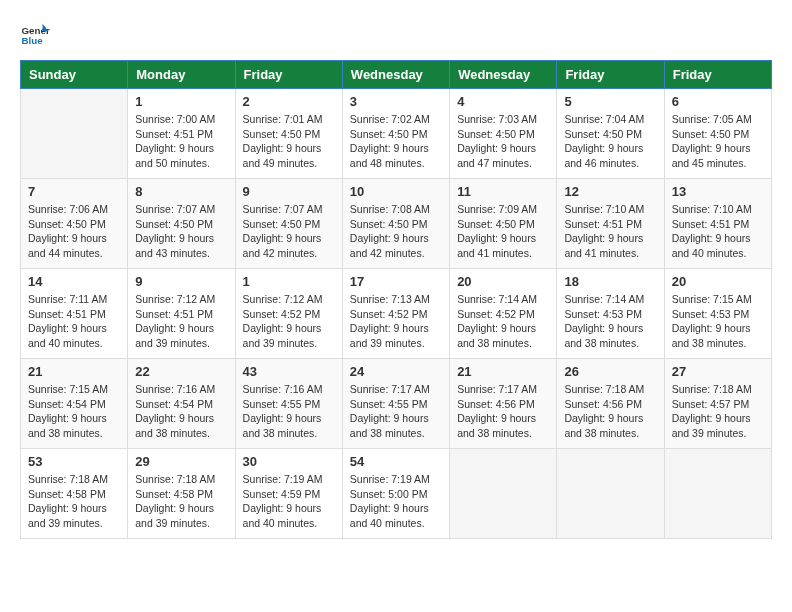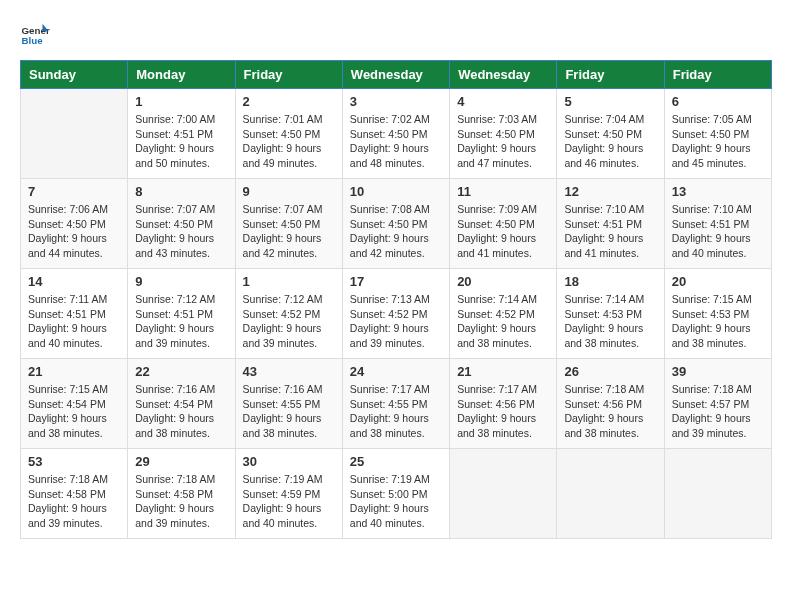--- a/index.html
+++ b/index.html
@@ -217,39 +217,39 @@
         </td>
         <td>
           <span class="day-num">21</span>
           <div class="day-info">Sunrise: 7:17 AM<br>Sunset: 4:56 PM<br>Daylight: 9 hours<br>and 38 minutes.</div>
         </td>
         <td>
           <span class="day-num">26</span>
           <div class="day-info">Sunrise: 7:18 AM<br>Sunset: 4:56 PM<br>Daylight: 9 hours<br>and 38 minutes.</div>
         </td>
         <td>
-          <span class="day-num">39</span>
+          <span class="day-num">27</span>
           <div class="day-info">Sunrise: 7:18 AM<br>Sunset: 4:57 PM<br>Daylight: 9 hours<br>and 39 minutes.</div>
         </td>
       </tr>
       <tr class="week-row">
         <td>
           <span class="day-num">53</span>
           <div class="day-info">Sunrise: 7:18 AM<br>Sunset: 4:58 PM<br>Daylight: 9 hours<br>and 39 minutes.</div>
         </td>
         <td>
           <span class="day-num">29</span>
           <div class="day-info">Sunrise: 7:18 AM<br>Sunset: 4:58 PM<br>Daylight: 9 hours<br>and 39 minutes.</div>
         </td>
         <td>
           <span class="day-num">30</span>
           <div class="day-info">Sunrise: 7:19 AM<br>Sunset: 4:59 PM<br>Daylight: 9 hours<br>and 40 minutes.</div>
         </td>
         <td>
-          <span class="day-num">25</span>
+          <span class="day-num">54</span>
           <div class="day-info">Sunrise: 7:19 AM<br>Sunset: 5:00 PM<br>Daylight: 9 hours<br>and 40 minutes.</div>
         </td>
         <td class="empty-cell"></td>
         <td class="empty-cell"></td>
         <td class="empty-cell"></td>
       </tr>
     </tbody>
 </table>
 
 </body></html>

